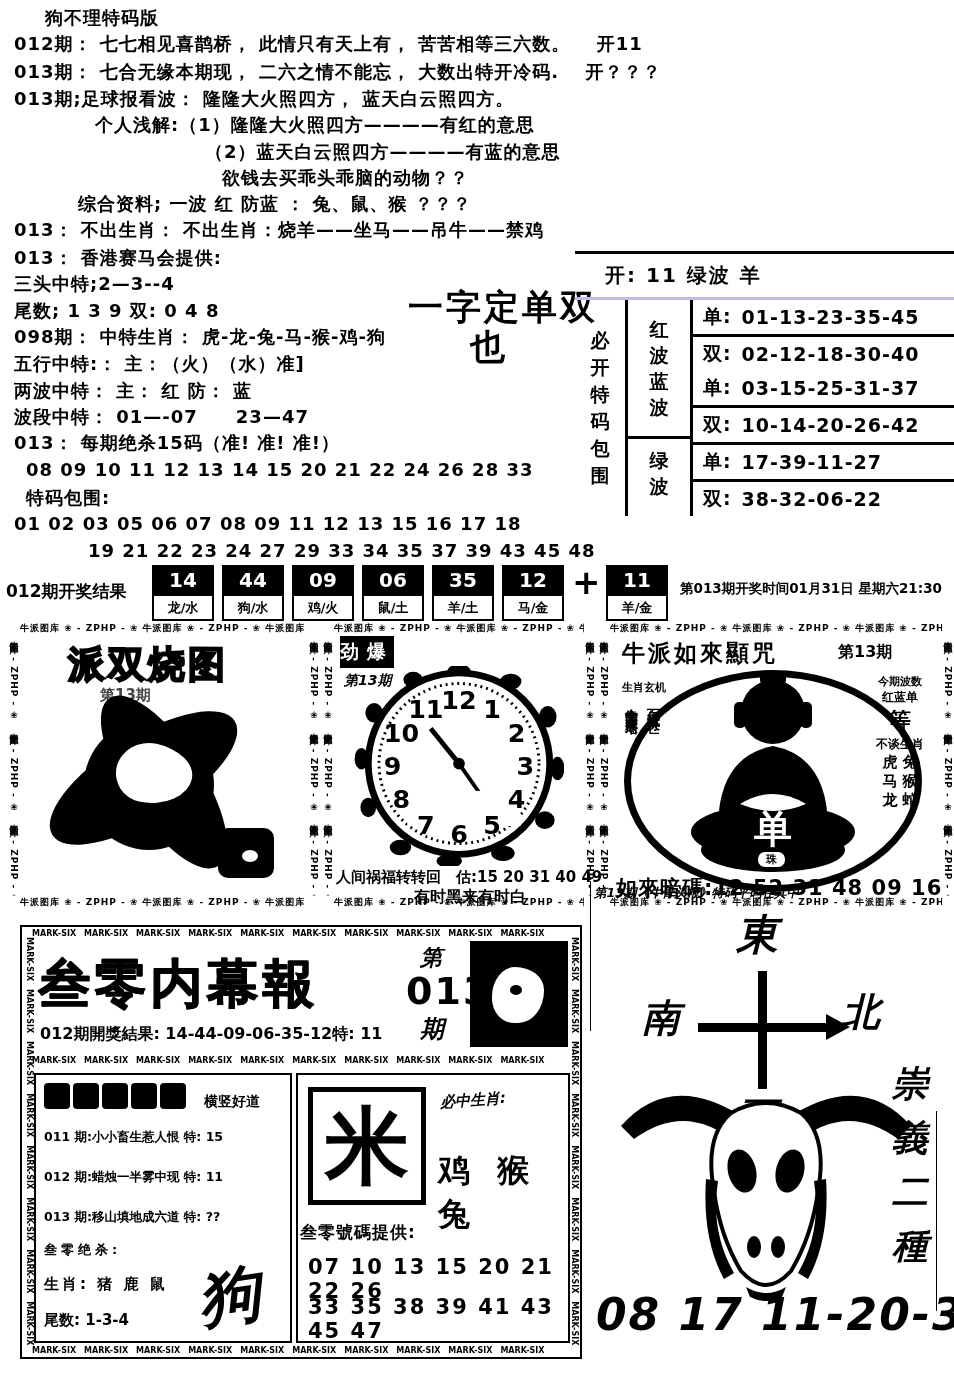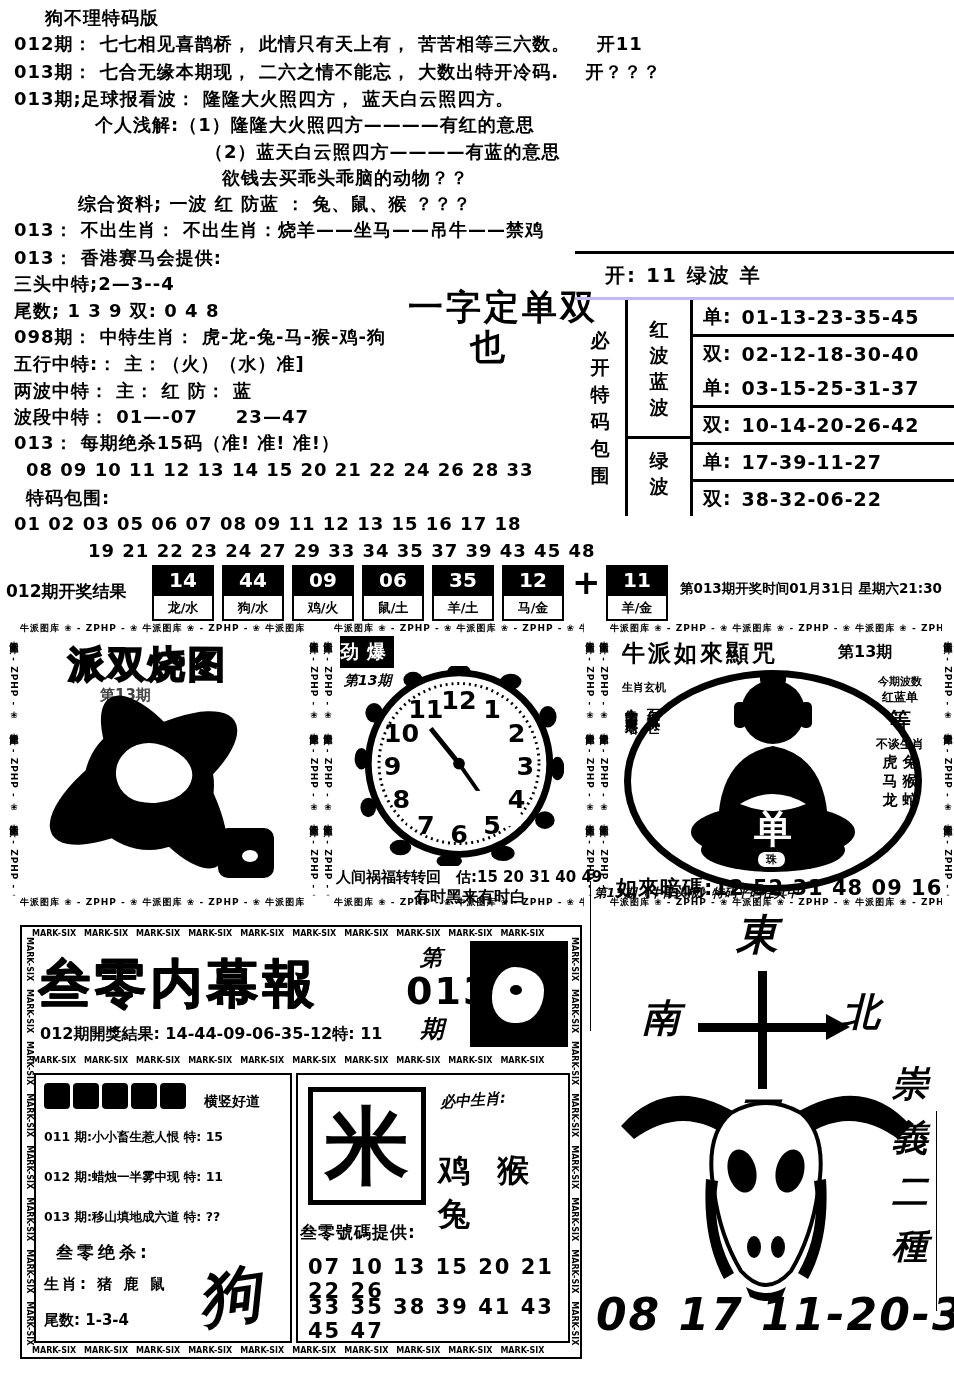--- a/index.html
+++ b/index.html
@@ -275,21 +275,21 @@
     <div class="abs" style="left:18px;top:97px;font-size:16px;font-weight:bold;">012期開獎結果: 14-44-09-06-35-12特: 11</div>
 
     <div class="panel" style="left:12px;top:146px;width:254px;height:266px;">
       <div class="abs" style="left:8px;top:8px;">
         <span class="blobchip"></span><span class="blobchip"></span><span class="blobchip"></span><span class="blobchip"></span><span class="blobchip"></span>
       </div>
       <div class="abs" style="left:168px;top:18px;font-size:14px;font-weight:bold;">横竖好道</div>
       <div class="abs" style="left:8px;top:54px;font-size:12.5px;font-weight:900;">011 期:小小畜生惹人恨 特: 15</div>
       <div class="abs" style="left:8px;top:94px;font-size:12.5px;font-weight:900;">012 期:蜡烛一半雾中现 特: 11</div>
       <div class="abs" style="left:8px;top:134px;font-size:12.5px;font-weight:900;">013 期:移山填地成六道 特: ??</div>
-      <div class="abs" style="left:8px;top:166px;font-size:17px;font-weight:900;letter-spacing:4px;margin-left:12px;">叁零绝杀:</div>
+      <div class="abs" style="left:8px;top:166px;font-size:13px;font-weight:900;letter-spacing:4px;">叁零绝杀:</div>
       <div class="abs" style="left:8px;top:200px;font-size:15px;font-weight:900;letter-spacing:3px;">生肖: 猪 鹿 鼠</div>
       <div class="abs" style="left:8px;top:236px;font-size:15px;font-weight:900;">尾数: 1-3-4</div>
       <div class="abs" style="left:162px;top:180px;font-size:62px;font-weight:900;font-style:italic;transform:rotate(-8deg);">狗</div>
     </div>
 
     <div class="panel" style="left:274px;top:146px;width:270px;height:266px;">
       <div class="abs" style="left:10px;top:12px;width:108px;height:108px;border:5px solid #000;display:flex;align-items:center;justify-content:center;">
         <span style="font-size:84px;font-weight:900;line-height:1;">米</span>
       </div>
       <div class="abs" style="left:142px;top:16px;font-size:15px;font-weight:900;font-style:italic;transform:rotate(-4deg);">必中生肖:</div>

